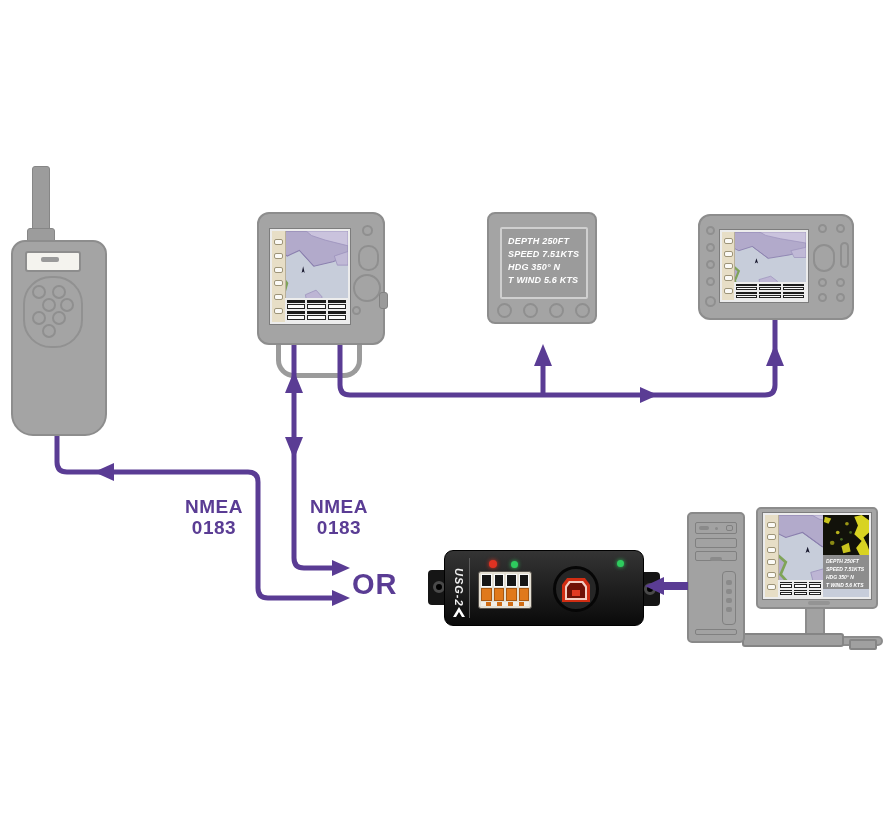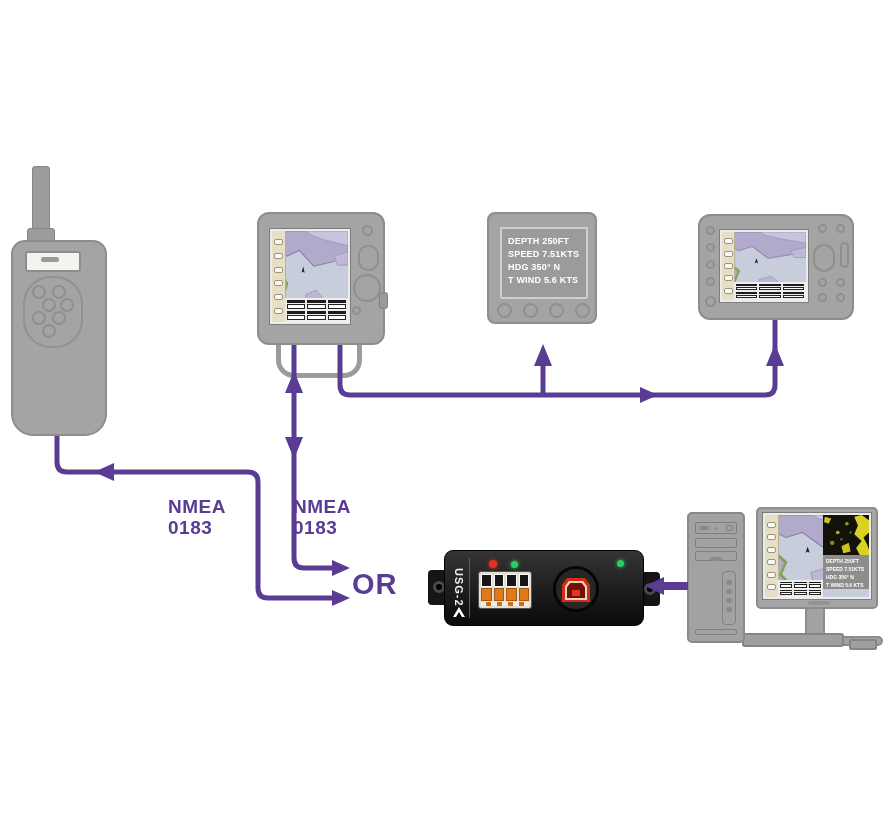--- a/index.html
+++ b/index.html
@@ -1,24 +1,24 @@
 <!DOCTYPE html>
 <html><head>
 <meta charset="utf-8">
 <style>
   html,body{margin:0;padding:0;background:#fff;font-family:"Liberation Sans",sans-serif;}
   #stage{position:relative;width:890px;height:820px;background:#ffffff;overflow:hidden;}
-  .abs{position:absolute;}
+  .abs{position:absolute;font-style:italic;}
   .gray-body{background:#a4a4a4;border:2px solid #8d8d8d;box-sizing:border-box;}
   .outl{border:2px solid #8f8f8f;box-sizing:border-box;background:transparent;border-radius:50%;}
 
   
   #wires{position:absolute;left:0;top:0;z-index:2;pointer-events:none;}
   #wires-top{position:absolute;left:0;top:0;z-index:4;pointer-events:none;}
-  .nmea{position:absolute;z-index:4;color:#5a3c94;font-weight:bold;font-size:19px;line-height:1.12;letter-spacing:.5px;}
+  .nmea{position:absolute;z-index:4;color:#5a3c94;font-weight:bold;font-size:19px;line-height:1.12;text-align:center;letter-spacing:.5px;}
   #or-label{position:absolute;z-index:4;color:#5a3c94;font-weight:bold;font-size:29px;letter-spacing:1px;}
 
   
   #handheld{left:11px;top:166px;width:96px;height:270px;z-index:3;}
   #hh-antenna{left:21px;top:0;width:16px;height:78px;background:#9c9c9c;border:1px solid #868686;border-radius:3px;}
   #hh-antbase{left:16px;top:62px;width:26px;height:14px;background:#9c9c9c;border:1px solid #868686;border-radius:3px;}
   #hh-body{left:0;top:74px;width:96px;height:196px;border-radius:14px 14px 22px 22px;}
   #hh-display{left:12px;top:9px;width:52px;height:17px;background:#f4f3ee;border:2px solid #8d8d8d;border-radius:3px;}
   #hh-display i{position:absolute;left:14px;top:4px;width:18px;height:5px;background:#9a9a9a;border-radius:2px;}
   #hh-keypad{left:10px;top:34px;width:56px;height:68px;border:2px solid #919191;border-radius:28px;}

